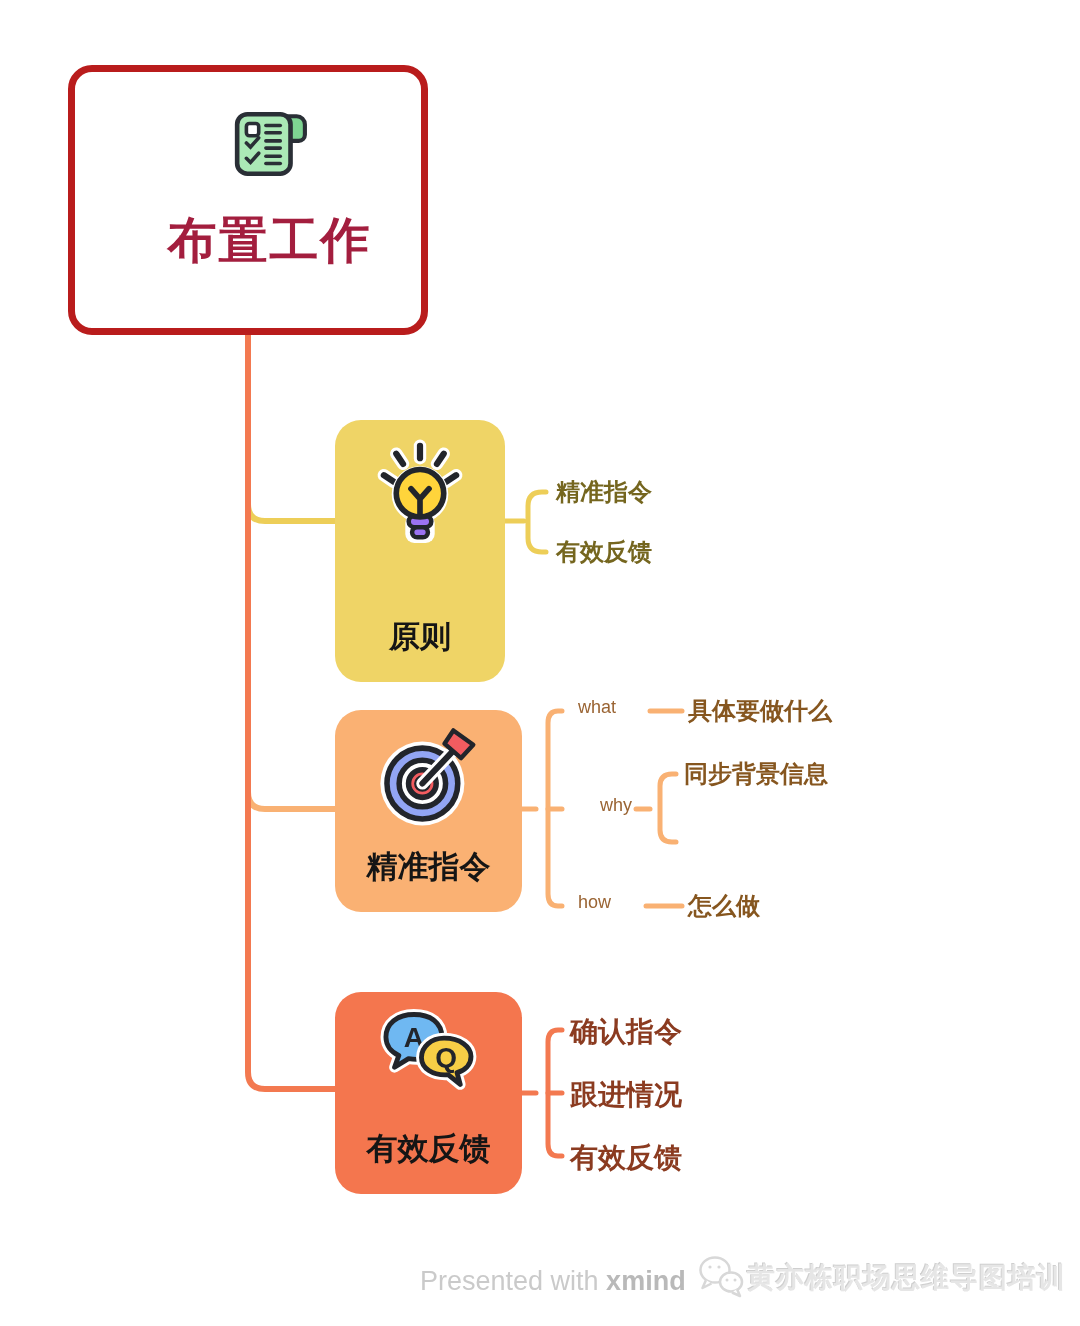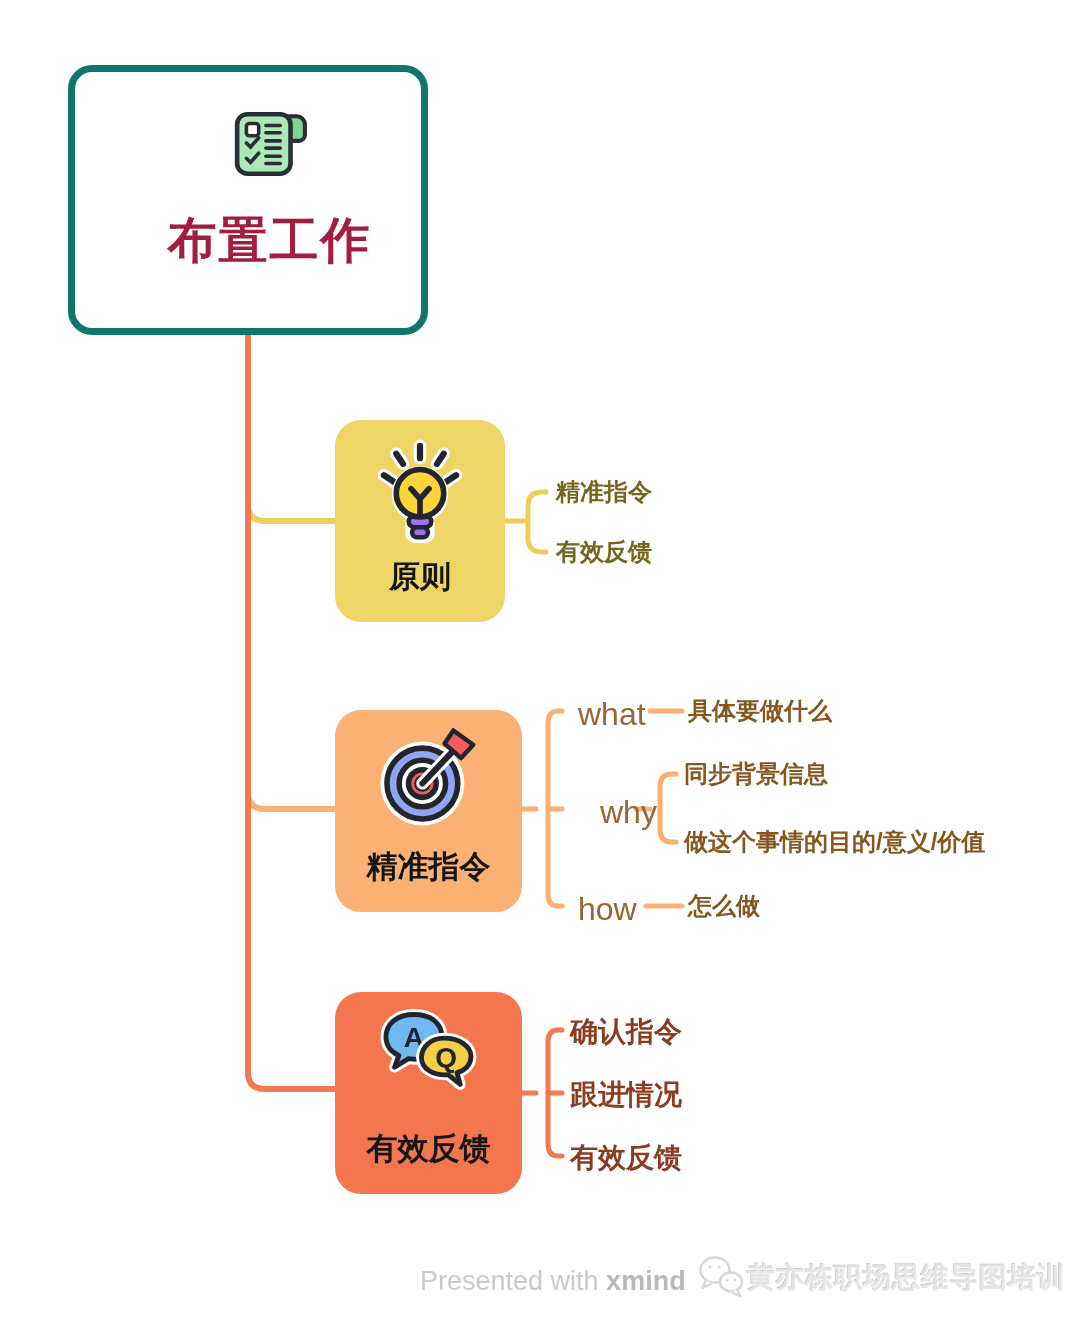--- a/index.html
+++ b/index.html
@@ -5,43 +5,43 @@
   html,body{margin:0;padding:0;background:#fff;}
   .canvas{
     position:relative;width:1080px;height:1326px;background:#ffffff;
     font-family:"Liberation Sans","DejaVu Sans",sans-serif;overflow:hidden;margin:0 auto;
   }
   svg.wires{position:absolute;left:0;top:0;width:1080px;height:1326px;}
 
   
   .root-node{
     position:absolute;left:68px;top:65px;width:360px;height:270px;
-    background:#ffffff;border:7px solid #0f766e;border-radius:24px;
+    background:#ffffff;border:7px solid #b91c1c;border-radius:24px;
     box-sizing:border-box;display:flex;flex-direction:column;align-items:center;padding-left:43px;
   }
   .root-node .icon{margin-top:36px;}
   .root-title{
     margin-top:22px;font-size:49px;font-weight:bold;color:#A31E3E;letter-spacing:2px;
   }
 
   
   .topic{
     position:absolute;border-radius:26px;box-sizing:border-box;
     display:flex;flex-direction:column;align-items:center;
   }
   .topic .icon{margin-top:16px;}
   .topic-label{font-size:31px;font-weight:bold;color:#151515;margin-top:auto;margin-bottom:24px;}
-  #topic-principle{left:335px;top:420px;width:170px;height:202px;background:#EFD466;}
+  #topic-principle{left:335px;top:420px;width:170px;height:262px;background:#EFD466;}
   #topic-precise  {left:335px;top:710px;width:187px;height:202px;background:#FAB173;}
   #topic-feedback {left:335px;top:992px;width:187px;height:202px;background:#F4764E;}
 
   
   .kid{position:absolute;line-height:1;white-space:nowrap;}
   .kid.b1{color:#75661F;font-size:24px;font-weight:700;}
-  .kid.kw{color:#9A6433;font-size:32px;font-weight:500;}
+  .kid.kw{color:#9A6433;font-size:18px;font-weight:500;}
   .kid.b2{color:#86561F;font-size:24px;font-weight:600;}
   .kid.b3{color:#8B3B20;font-size:28px;font-weight:700;}
 
   #b1c1{left:556px;top:480px;}
   #b1c2{left:556px;top:540px;}
 
   #kw-what{left:578px;top:698px;}
   #b2-what{left:688px;top:699px;}
   #kw-why{left:600px;top:796px;}
   #b2-why1{left:684px;top:762px;}
@@ -184,21 +184,20 @@
     <div class="topic-label">有效反馈</div>
   </div>
 
   <div class="kid b1" id="b1c1">精准指令</div>
   <div class="kid b1" id="b1c2">有效反馈</div>
 
   <div class="kid kw" id="kw-what">what</div>
   <div class="kid b2" id="b2-what">具体要做什么</div>
   <div class="kid kw" id="kw-why">why</div>
   <div class="kid b2" id="b2-why1">同步背景信息</div>
-  <div class="kid b2" id="b2-why2">做这个事情的目的/意义/价值</div>
   <div class="kid kw" id="kw-how">how</div>
   <div class="kid b2" id="b2-how">怎么做</div>
 
   <div class="kid b3" id="b3c1">确认指令</div>
   <div class="kid b3" id="b3c2">跟进情况</div>
   <div class="kid b3" id="b3c3">有效反馈</div>
 
   <div class="footer-presented"><span>Presented with </span><b>xmind</b></div>
 
   <div class="watermark">

